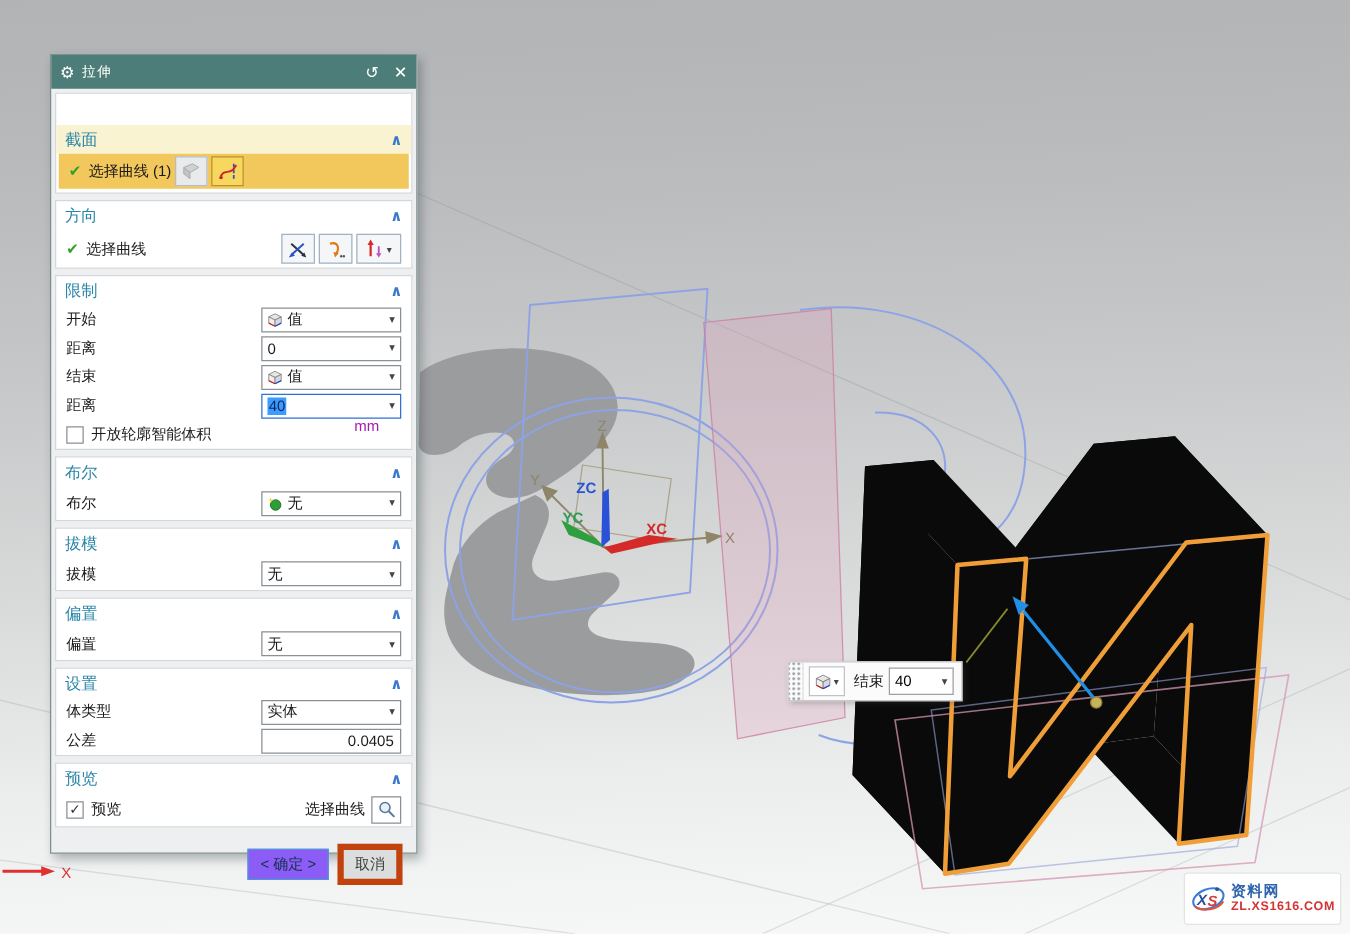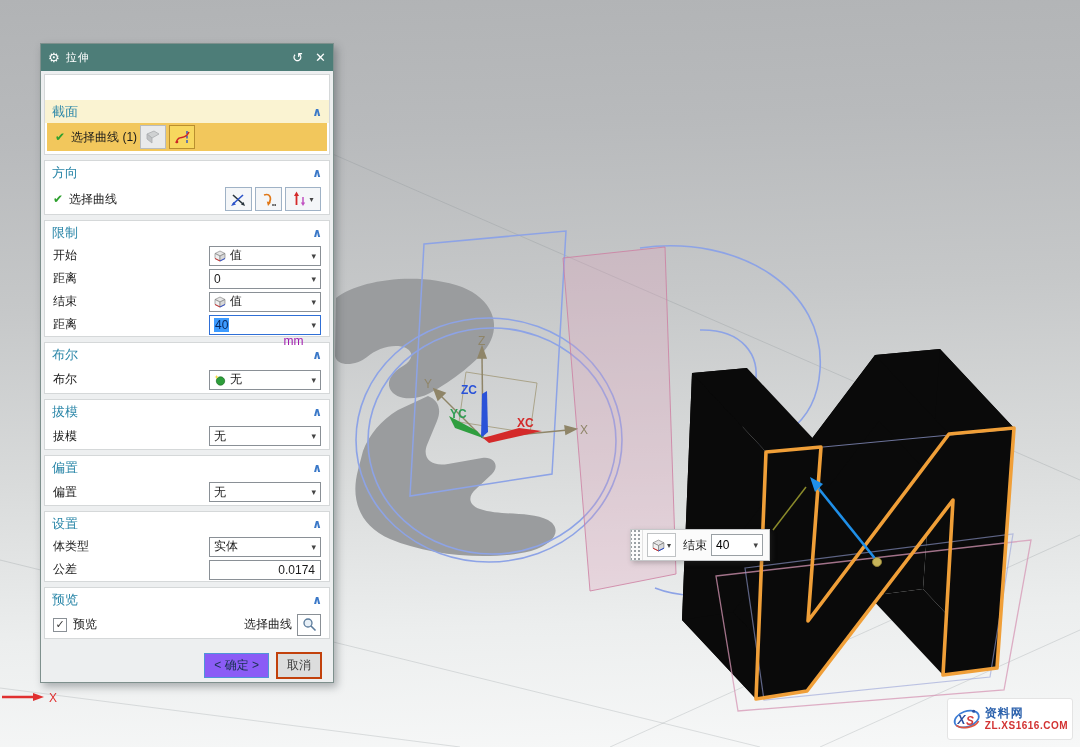--- a/index.html
+++ b/index.html
@@ -41,21 +41,21 @@
   .dd.focus{border:1px solid #2f6fd6;}
   .sel{background:#3d9bff;color:#06275e;padding:0 1px;}
   .cubeicon,.sphicon{margin-right:4px;display:inline-flex;}
   .cb{width:12px;height:12px;border:1px solid #8a9096;background:#fff;display:inline-flex;align-items:center;justify-content:center;margin-right:6px;font-size:11px;color:#333;}
   .tolbox{width:112px;height:20px;border:1px solid #8a9096;background:#fff;display:flex;align-items:center;justify-content:flex-end;padding:0 5px;box-sizing:border-box;}
   .vecbtn{width:25px;height:22px;border:1px solid #9fb2c6;background:#f4f6f8;display:flex;align-items:center;justify-content:center;margin-left:3px;}
   .vec-caret{font-size:8px;color:#444;margin-left:2px;}
   .footer{display:flex;justify-content:flex-end;align-items:center;padding:8px 8px 0 0;gap:7px;}
   .btn{height:23px;padding:0 9px;display:flex;align-items:center;font-size:12px;}
   .btn.ok{background:#8b5cf6;border:1px solid #4f94d9;color:#16324f;}
-  .btn.cancel{background:#dcdddd;border:2px solid #c2410c;color:#3c3c3c;}
+  .btn.cancel{background:#dcdddd;border:5px solid #c2410c;color:#3c3c3c;}
   .mag{width:22px;height:20px;border:1px solid #8a9096;background:#fff;display:flex;align-items:center;justify-content:center;margin-left:5px;}
   
   .minibar{
     position:absolute;left:630px;top:529px;height:30px;background:#fbfbfb;
     border:1px solid #c6c8ca;box-shadow:2px 2px 5px rgba(60,60,60,.3);
     display:flex;align-items:center;padding:0 6px 0 0;
   }
   .grip{width:11px;align-self:stretch;margin-right:4px;border-right:1px solid #e2e2e2;
     background-image:radial-gradient(#9aa0a4 1px,transparent 1.2px);background-size:4px 4px;background-position:2px 3px;}
   .mb-btn{height:22px;border:1px solid #c0c3c5;background:#fff;display:flex;align-items:center;padding:0 4px;}
@@ -281,20 +281,24 @@
       </div>
       <div class="row">
         <span class="lbl">距离</span>
         <span class="spacer"></span>
         <span class="dd focus">
           <span class="sel">40</span>
           <span class="unit">mm</span>
           <span class="caret">▾</span>
         </span>
       </div>
+      <div class="row">
+        <span class="cb"></span>
+        <span class="lbl">开放轮廓智能体积</span>
+      </div>
     </div>
 
     <div class="group">
       <div class="grp-hd">
         <span>布尔</span>
         <span class="caret-up">∧</span>
       </div>
       <div class="row" style="height:27px">
         <span class="lbl">布尔</span>
         <span class="spacer"></span>
@@ -351,21 +355,21 @@
         <span class="spacer"></span>
         <span class="dd">
           <span>实体</span>
           <span class="caret">▾</span>
         </span>
       </div>
       <div class="row">
         <span class="lbl">公差</span>
         <span class="spacer"></span>
         <span class="tolbox">
-          <span>0.0174</span>
+          <span>0.0405</span>
         </span>
       </div>
     </div>
 
     <div class="group">
       <div class="grp-hd">
         <span>预览</span>
         <span class="caret-up">∧</span>
       </div>
       <div class="row" style="height:27px">

